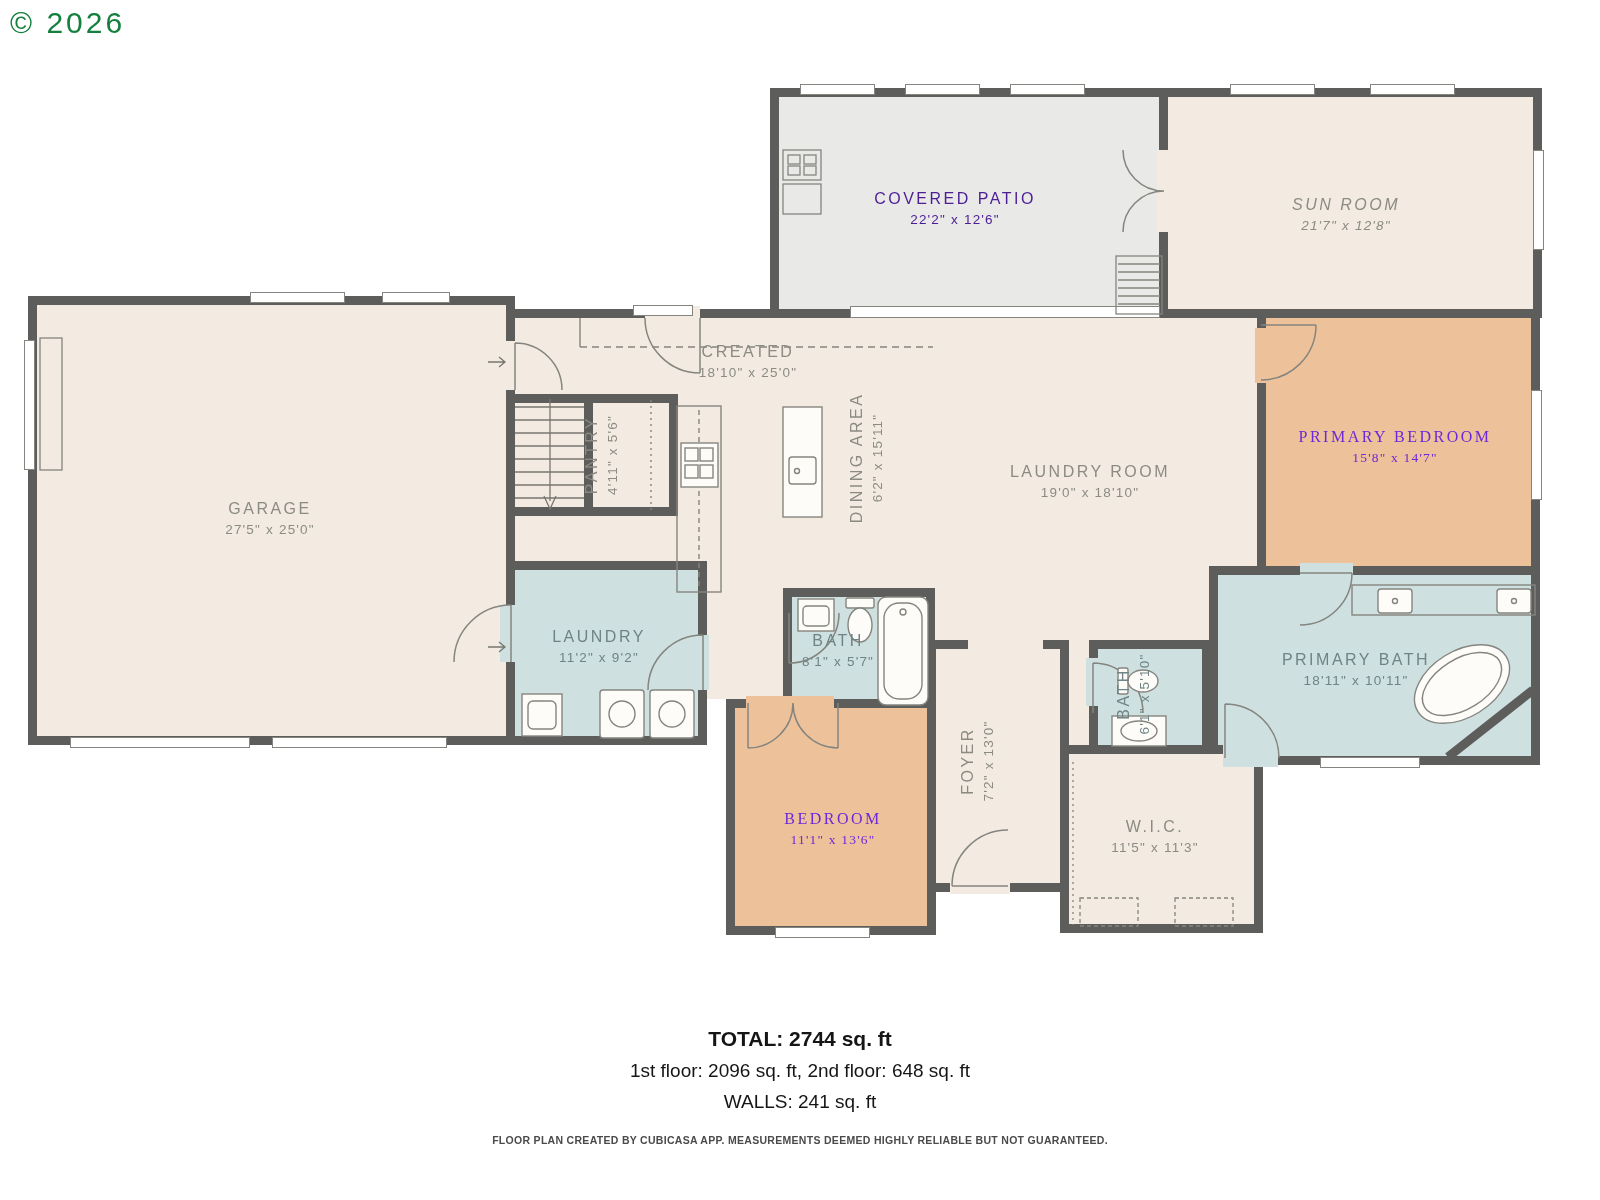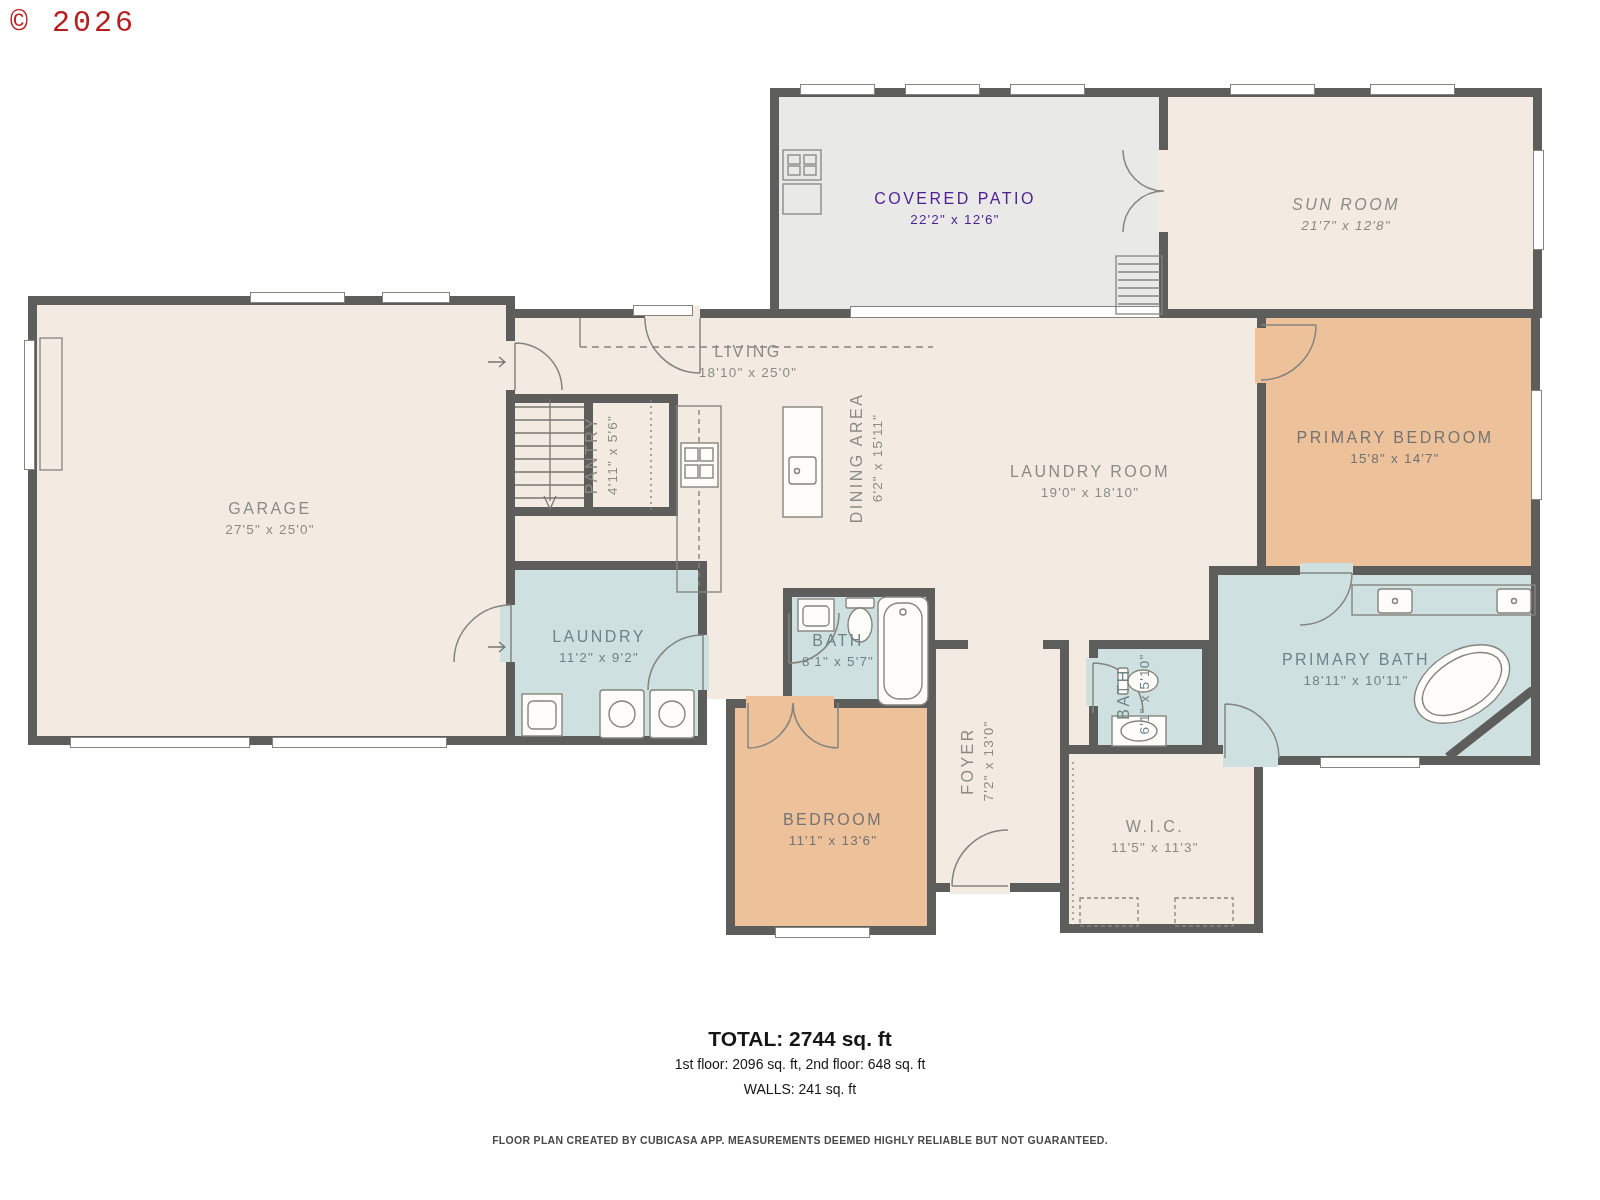--- a/index.html
+++ b/index.html
@@ -13,28 +13,28 @@
   .blue{background:#cfe0e1;}
   .nobot{border-bottom:none;}
   .patch{position:absolute;z-index:30;}
   .win{position:absolute;background:#ffffff;border:1.5px solid #85857f;box-sizing:border-box;z-index:40;}
   .details{position:absolute;inset:0;z-index:50;pointer-events:none;}
   .rlabel{position:absolute;transform:translate(-50%,-50%);text-align:center;
           white-space:nowrap;z-index:60;color:#8b8b83;}
   .rlabel.rot{transform:translate(-50%,-50%) rotate(-90deg);}
   .rname{font-size:16px;letter-spacing:2.5px;}
   .rdims{font-size:13.5px;letter-spacing:1.2px;margin-top:4px;}
-  .lbl-tan{color:#737373;}
+  .lbl-tan{color:#6d28d9;font-family:Liberation Serif, serif;}
   .lbl-blue{color:#6e8486;}
   .lbl-gray{color:#4c1d95;}
-  .watermark{position:absolute;top:6px;left:10px;font-family:Liberation Mono, monospace;
-             font-size:30px;letter-spacing:3px;color:#b91c1c;z-index:70;}
+  .watermark{position:absolute;top:6px;left:10px;font-family:Liberation Sans, sans-serif;
+             font-size:30px;letter-spacing:3px;color:#15803d;z-index:70;}
   .summary{position:absolute;left:0;top:1026px;width:100%;text-align:center;color:#151515;z-index:70;}
   .summary .total{font-size:21px;font-weight:700;line-height:26px;}
-  .summary .line{font-size:14px;line-height:25px;}
+  .summary .line{font-size:19px;line-height:25px;margin-top:6px;}
   .disclaimer{position:absolute;left:0;top:1134px;width:100%;text-align:center;
               font-size:10.5px;font-weight:600;letter-spacing:.3px;color:#4a4a4a;z-index:70;}
 </style>
 </head>
 <body>
 
 <div class="plan">
 
   <div class="room cream nobot" style="left:506px;top:309px;width:760px;height:340px;"></div>
   <div class="room gray" style="left:770px;top:88px;width:398px;height:230px;"></div>
@@ -172,21 +172,21 @@
 
   <div class="rlabel lbl-gray" style="left:955px;top:208px;">
     <div class="rname">COVERED PATIO</div>
       <div class="rdims">22'2" x 12'6"</div>
   </div>
   <div class="rlabel" style="left:1346px;top:214px;font-style:italic;">
     <div class="rname">SUN ROOM</div>
       <div class="rdims">21'7" x 12'8"</div>
   </div>
   <div class="rlabel" style="left:748px;top:361px;">
-    <div class="rname">LIVING</div>
+    <div class="rname">CREATED</div>
       <div class="rdims">18'10" x 25'0"</div>
   </div>
   <div class="rlabel" style="left:270px;top:518px;">
     <div class="rname">GARAGE</div>
       <div class="rdims">27'5" x 25'0"</div>
   </div>
   <div class="rlabel rot" style="left:601px;top:455px;">
     <div class="rname">PANTRY</div>
       <div class="rdims">4'11" x 5'6"</div>
   </div>

